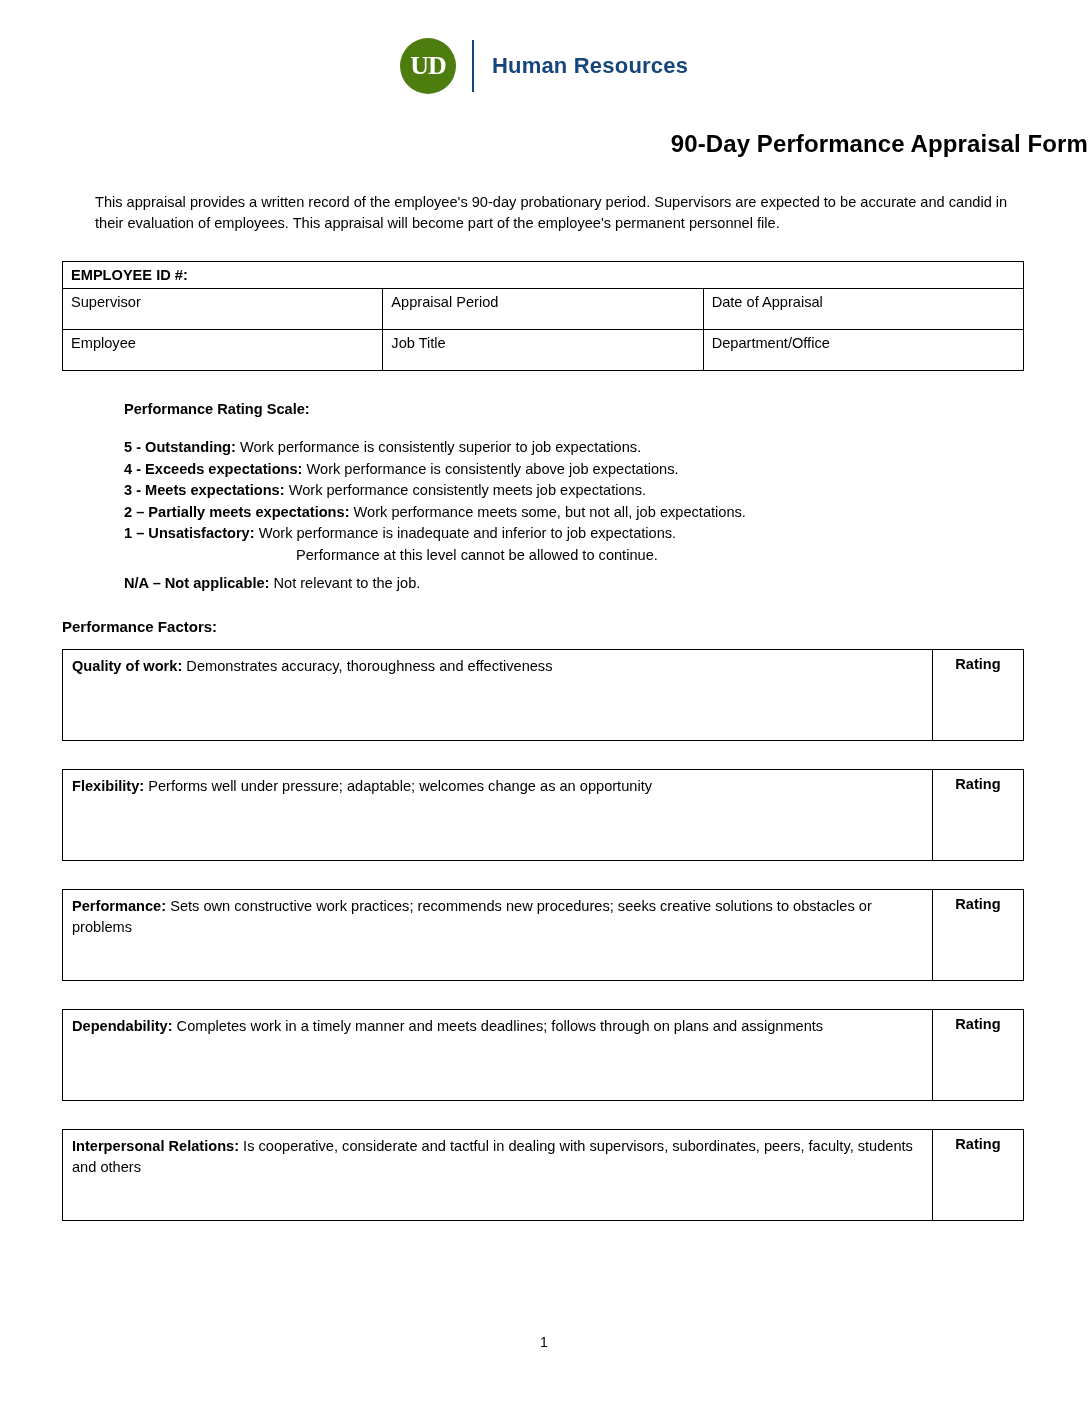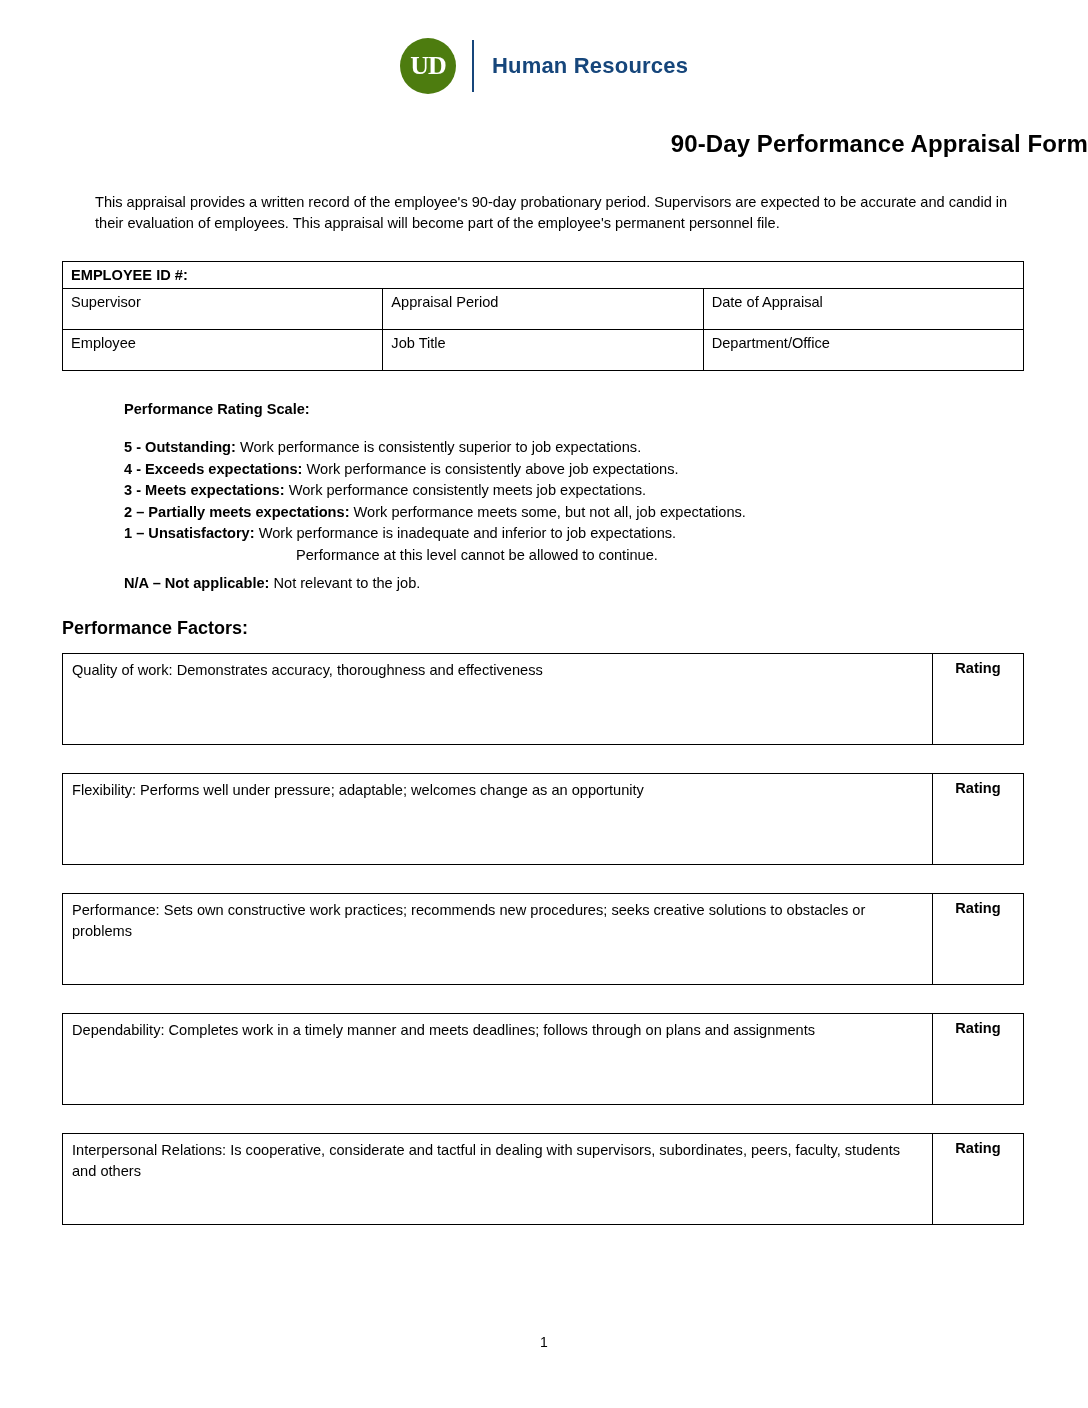--- a/index.html
+++ b/index.html
@@ -111,40 +111,40 @@
   .scale-cont {
     margin-left: 172px;
   }
   .scale-na {
     margin-top: 6px;
   }
 
   
   .factors-label {
     margin: 24px 0 0 62px;
-    font-size: 18px;
+    font-size: 15px;
     font-weight: bold;
   }
   .factor-table {
     margin: 14px 62px 0 62px;
     border-collapse: collapse;
     width: 962px;
     table-layout: fixed;
   }
   .factor-table td {
     border: 1px solid #000000;
     vertical-align: top;
     font-size: 14.6px;
     padding: 6px 9px;
   }
   .factor-desc {
     height: 78px;
     line-height: 1.4;
   }
-  .factor-desc b { font-weight: normal; text-align: right; }
+  .factor-desc b { font-weight: bold; text-align: right; }
   .rating-cell {
     width: 72px;
     font-weight: bold;
     font-size: 13.4px;
     text-align: center;
     padding-top: 6px;
   }
   .gap { height: 14px; }
 
   

